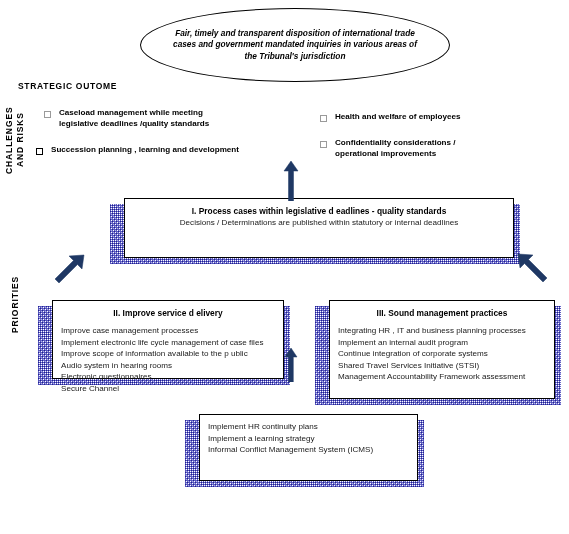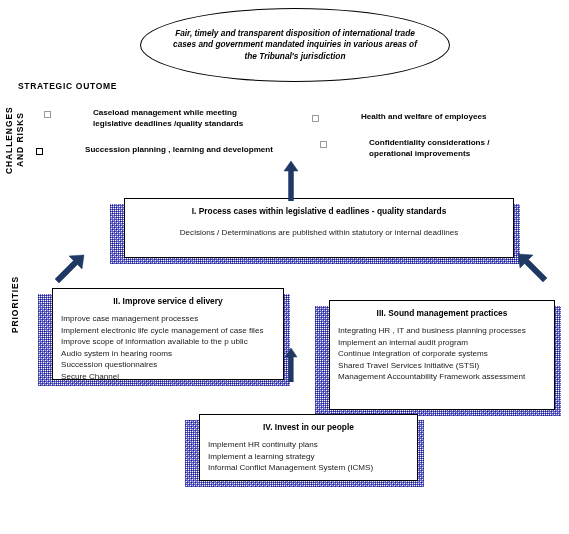--- a/index.html
+++ b/index.html
@@ -43,25 +43,25 @@
     width:255px;
   }
 
   
   .bullet-row{position:absolute;display:flex;align-items:flex-start;gap:8px;}
   .bullet-sq{
     width:5px;height:5px;border:1px solid #9a9a9a;background:#fff;
     flex:0 0 auto;margin-top:3px;
   }
   .bullet-sq.dark{border-color:#000;}
-  .bullet-txt{font-size:8.1px;font-weight:bold;line-height:10.5px;white-space:pre-line;margin-left:34px;}
+  .bullet-txt{font-size:8.1px;font-weight:bold;line-height:10.5px;white-space:pre-line;}
 
   #challenge-1{left:44px;top:108px;width:230px;}
   #challenge-2{left:36px;top:145px;width:250px;text-align:right;}
-  #challenge-3{left:312px;top:112px;width:210px;}
+  #challenge-3{left:320px;top:112px;width:210px;}
   #challenge-4{left:320px;top:138px;width:210px;}
 
   
   .boxwrap{position:absolute;padding-left:20px;}
   .shadow{
     position:absolute;left:6px;top:6px;width:100%;height:100%;
     background-color:#ffffff;
     background-image:
       repeating-linear-gradient(0deg,#5b5bc0 0px,#5b5bc0 1px,transparent 1px,transparent 2px),
       repeating-linear-gradient(90deg,#5b5bc0 0px,#5b5bc0 1px,transparent 1px,transparent 2px);
@@ -79,26 +79,26 @@
   }
   .box-title{
     font-size:8.4px;font-weight:bold;text-align:center;
     margin:7px 6px 0 6px;line-height:11px;
   }
   .box-lines{
     font-size:8.1px;line-height:11.6px;margin:6px 4px 0 8px;color:#1a1a1a;
   }
   .box-lines div{white-space:nowrap;}
   .box-sub{
-    font-size:8.1px;text-align:center;margin-top:10px;color:#1a1a1a;line-height:11px;
+    font-size:8.1px;text-align:center;color:#1a1a1a;line-height:11px;
   }
 
   #box-priority-1{left:104px;top:198px;width:390px;height:60px;}
-  #box-priority-2{left:32px;top:288px;width:232px;height:92px;}
-  #box-priority-3{left:309px;top:300px;width:226px;height:110px;}
+  #box-priority-2{left:32px;top:300px;width:232px;height:79px;}
+  #box-priority-3{left:309px;top:300px;width:226px;height:99px;}
   #box-priority-4{left:179px;top:414px;width:219px;height:67px;}
 
   
   .uparrow{position:absolute;}
   #arrow-up-center-top{left:283px;top:161px;}
   #arrow-up-center-mid{left:284px;top:348px;}
   #arrow-diag-left{left:52px;top:253px;}
   #arrow-diag-right{left:516px;top:252px;}
 </style>
 </head>
@@ -145,21 +145,21 @@
 
   <div class="boxwrap" id="box-priority-2">
     <div class="shadow"></div>
     <div class="boxface">
       <div class="box-title">II. Improve service d elivery</div>
       <div class="box-lines">
         <div>Improve case management processes</div>
         <div>Implement electronic life cycle management of case files</div>
         <div>Improve scope of information available to the p ublic</div>
         <div>Audio system in hearing rooms</div>
-        <div>Succession questionnaires</div>
+        <div>Electronic questionnaires</div>
         <div>Secure Channel</div>
       </div>
     </div>
   </div>
 
   <div class="boxwrap" id="box-priority-3">
     <div class="shadow"></div>
     <div class="boxface">
       <div class="box-title">III. Sound management practices</div>
       <div class="box-lines">
@@ -168,21 +168,20 @@
         <div>Continue integration of corporate systems</div>
         <div>Shared Travel Services Initiative (STSI)</div>
         <div>Management Accountability Framework assessment</div>
       </div>
     </div>
   </div>
 
   <div class="boxwrap" id="box-priority-4">
     <div class="shadow"></div>
     <div class="boxface">
-      <div class="box-title">IV. Invest in our people</div>
       <div class="box-lines">
         <div>Implement HR continuity plans</div>
         <div>Implement a learning strategy</div>
         <div>Informal Conflict Management System (ICMS)</div>
       </div>
     </div>
   </div>
 
   <div class="uparrow" id="arrow-up-center-top">
     <svg width="16" height="40" viewBox="0 0 16 40">

